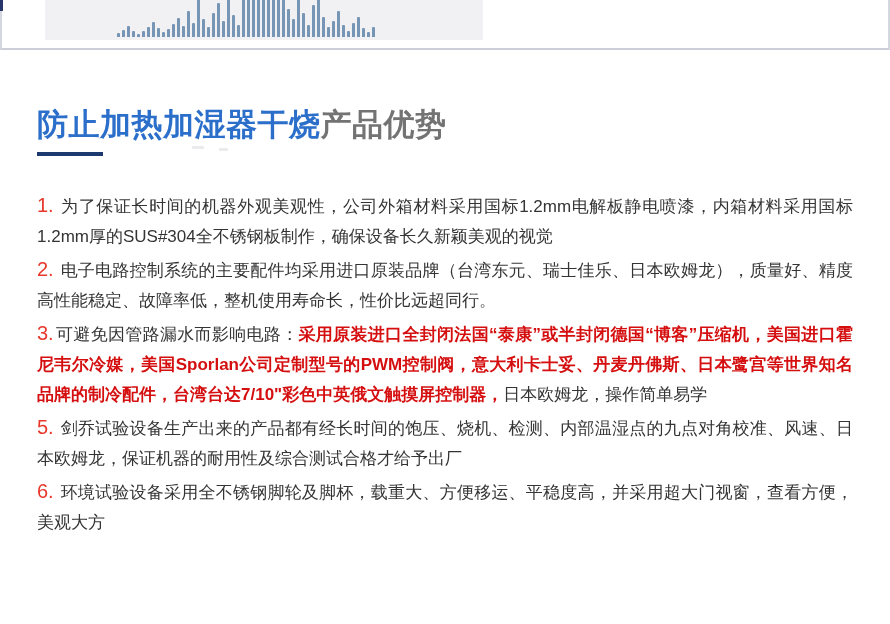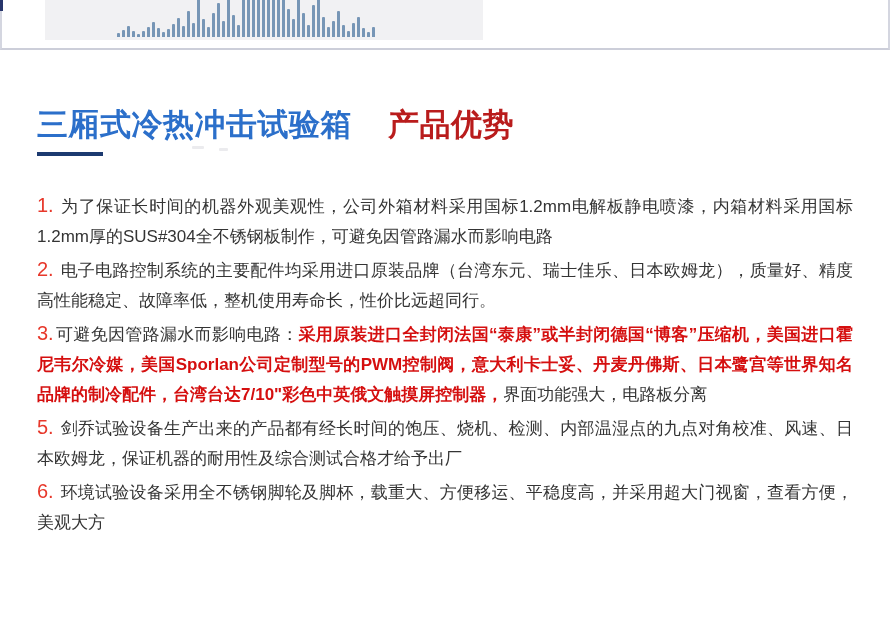--- a/index.html
+++ b/index.html
@@ -18,21 +18,21 @@
   .hero-img{position:absolute;left:43px;top:0;width:438px;height:40px;background:#f1f1f3;}
   .bars{position:absolute;left:72px;bottom:3px;display:flex;align-items:flex-end;gap:2px;height:42px;}
   .bar{width:3px;background:#7796b6;border-radius:1px 1px 0 0;}
   
   main{padding:0 37px;position:relative;}
   .artifact{position:absolute;background:#ebebee;border-radius:1px;}
   .artifact.a1{left:192px;top:42px;width:12px;height:3px;}
   .artifact.a2{left:219px;top:44px;width:9px;height:3px;}
   h1{margin:54px 0 0 0;font-size:31px;line-height:42px;font-weight:bold;letter-spacing:0.5px;}
   .t-blue{color:#2b6fca;}
-  .t-red{color:#b91c1c;margin-left:36px;}
+  .t-red{color:#737373;}
   .title-underline{width:66px;height:4px;background:#1c3a70;margin-top:6px;}
   .advantages{margin-top:34px;font-size:17px;line-height:30px;color:#343434;text-align:justify;}
   .adv{margin:2px 0;}
   .num{color:#e7382b;font-size:20px;margin-right:2px;}
   .red-bold{color:#d50f0f;font-weight:bold;}
 </style>
 </head>
 <body>
 
 <div class="page">
@@ -94,30 +94,30 @@
           <div class="bar" style="height: 5px; background: rgb(119, 150, 182);"></div>
           <div class="bar" style="height: 10px; background: rgb(119, 150, 182);"></div>
         </div>
     </div>
   </header>
 
   <main>
     <div class="artifact a1"></div>
     <div class="artifact a2"></div>
 
-    <h1><span class="t-blue">三厢式冷热冲击试验箱</span><span class="t-red">产品优势</span></h1>
+    <h1><span class="t-blue">防止加热加湿器干烧</span><span class="t-red">产品优势</span></h1>
     <div class="title-underline"></div>
 
     <section class="advantages">
 
-      <p class="adv"><span class="num">1.</span><span> 为了保证长时间的机器外观美观性，公司外箱材料采用国标1.2mm电解板静电喷漆，内箱材料采用国标1.2mm厚的SUS#304全不锈钢板制作，可避免因管路漏水而影响电路</span></p>
+      <p class="adv"><span class="num">1.</span><span> 为了保证长时间的机器外观美观性，公司外箱材料采用国标1.2mm电解板静电喷漆，内箱材料采用国标1.2mm厚的SUS#304全不锈钢板制作，确保设备长久新颖美观的视觉</span></p>
 
       <p class="adv"><span class="num">2.</span><span> 电子电路控制系统的主要配件均采用进口原装品牌（台湾东元、瑞士佳乐、日本欧姆龙），质量好、精度高性能稳定、故障率低，整机使用寿命长，性价比远超同行。</span></p>
 
-      <p class="adv"><span class="num">3.</span><span>可避免因管路漏水而影响电路：</span><span class="red-bold">采用原装进口全封闭法国“泰康”或半封闭德国“博客”压缩机，美国进口霍尼韦尔冷媒，美国Sporlan公司定制型号的PWM控制阀，意大利卡士妥、丹麦丹佛斯、日本鹭宫等世界知名品牌的制冷配件，台湾台达7/10"彩色中英俄文触摸屏控制器，</span><span>界面功能强大，电路板分离</span></p>
+      <p class="adv"><span class="num">3.</span><span>可避免因管路漏水而影响电路：</span><span class="red-bold">采用原装进口全封闭法国“泰康”或半封闭德国“博客”压缩机，美国进口霍尼韦尔冷媒，美国Sporlan公司定制型号的PWM控制阀，意大利卡士妥、丹麦丹佛斯、日本鹭宫等世界知名品牌的制冷配件，台湾台达7/10"彩色中英俄文触摸屏控制器，</span><span>日本欧姆龙，操作简单易学</span></p>
 
 
       <p class="adv"><span class="num">5.</span><span> 剑乔试验设备生产出来的产品都有经长时间的饱压、烧机、检测、内部温湿点的九点对角校准、风速、日本欧姆龙，保证机器的耐用性及综合测试合格才给予出厂</span></p>
 
       <p class="adv"><span class="num">6.</span><span> 环境试验设备采用全不锈钢脚轮及脚杯，载重大、方便移运、平稳度高，并采用超大门视窗，查看方便，美观大方</span></p>
 
     </section>
 
   </main>
 

